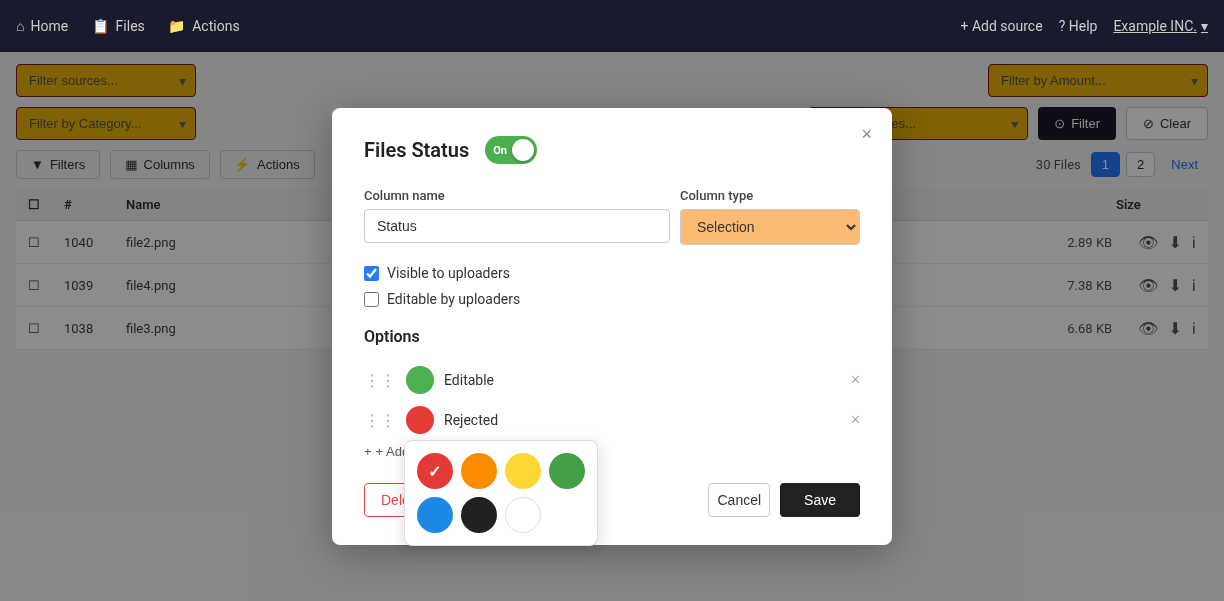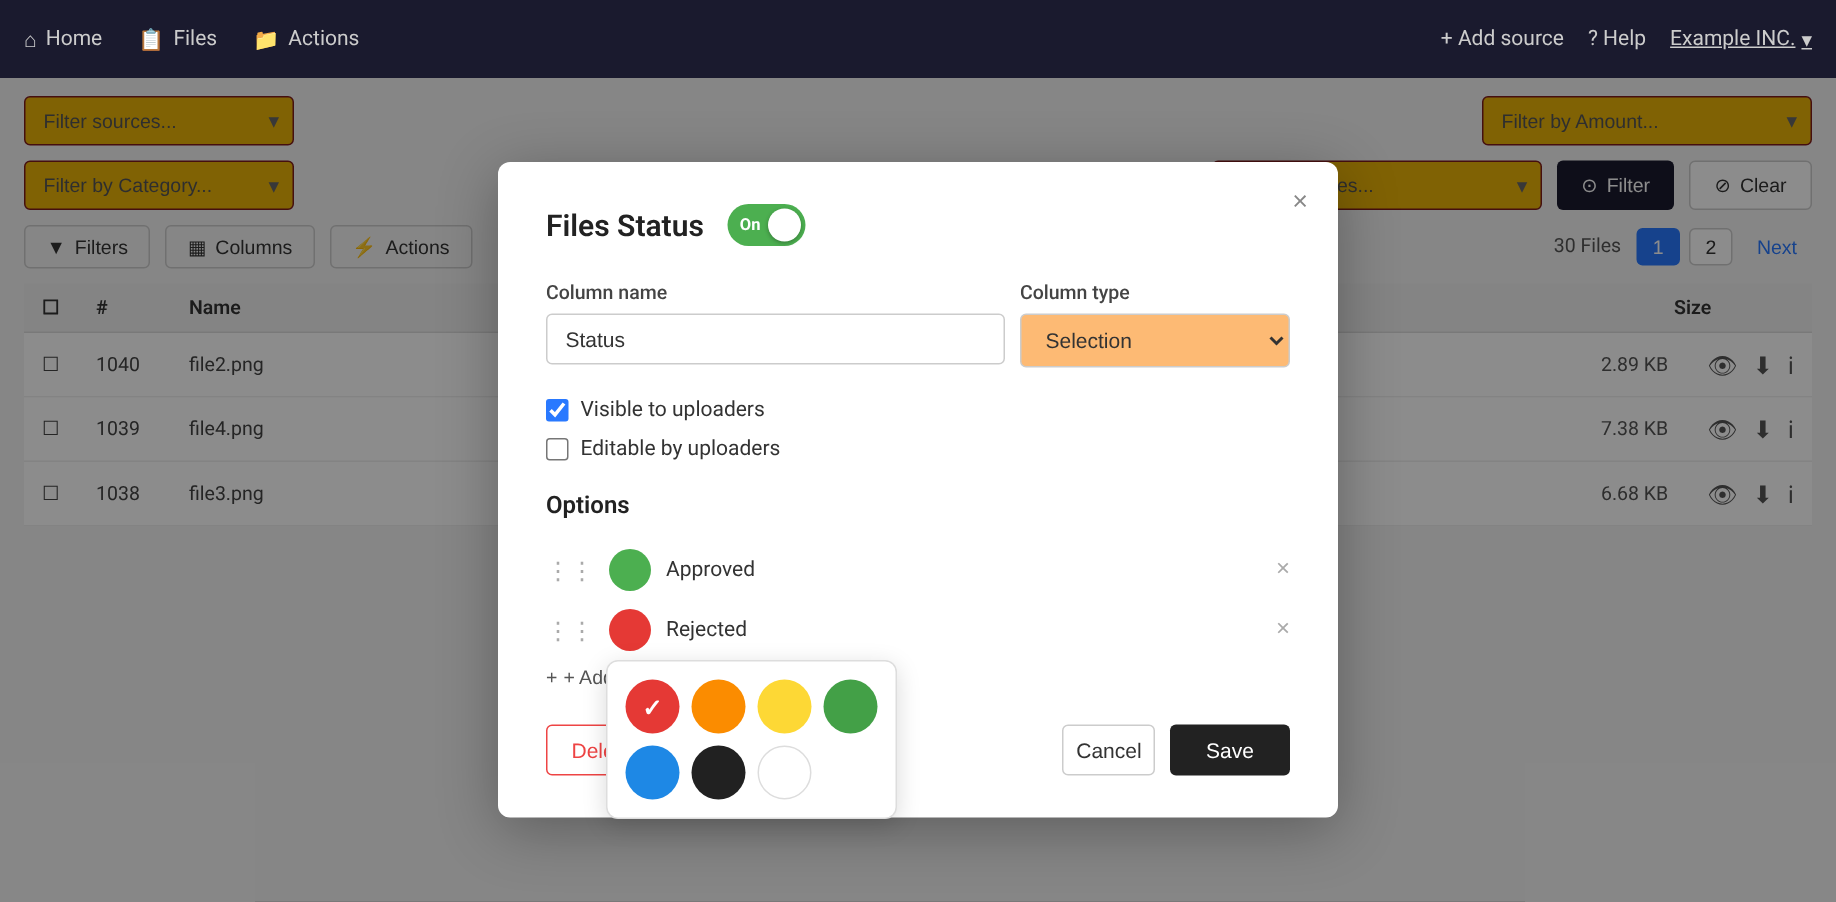--- a/index.html
+++ b/index.html
@@ -295,21 +295,21 @@
           <span>Editable by uploaders</span>
         </label>
       </div>
 
       <div>
         <div class="options-title">Options</div>
 
         <div class="option-item">
           <span class="drag-handle">⋮⋮</span>
           <div class="color-dot" style="background:#4caf50;"></div>
-          <span class="option-label">Approved</span>
+          <span class="option-label">Editable</span>
           <button class="option-remove">×</button>
         </div>
 
         <div class="option-item" style="position:relative;">
           <span class="drag-handle">⋮⋮</span>
           <div class="color-dot" style="background:#e53935;"></div>
           <span class="option-label">Rejected</span>
           <button class="option-remove">×</button>
 
           <div class="color-picker-popup">

